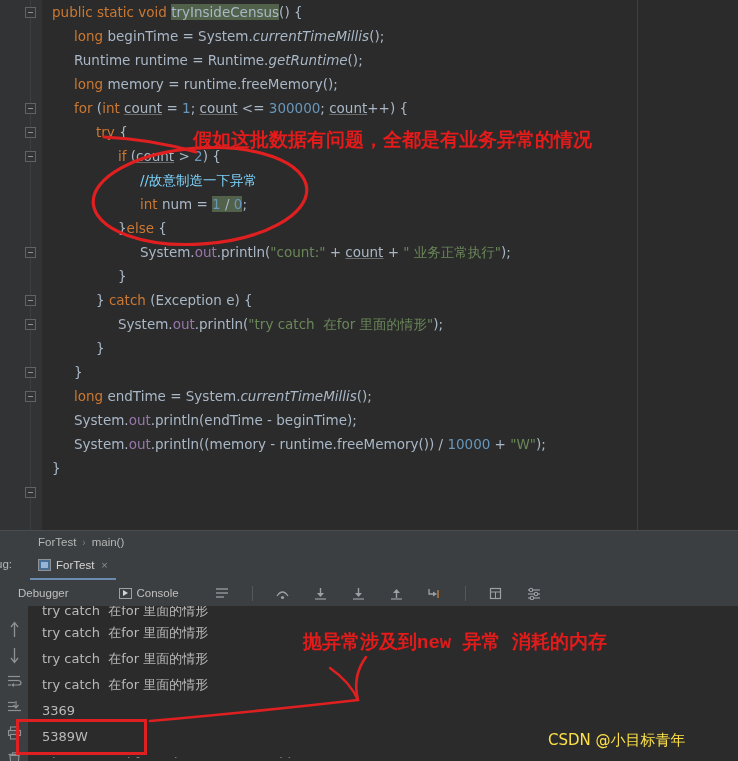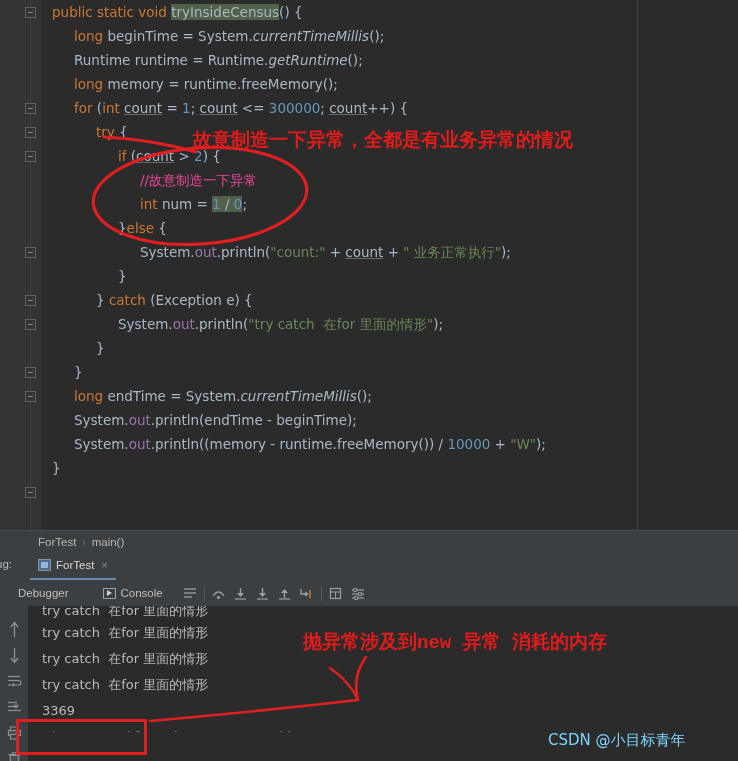--- a/index.html
+++ b/index.html
@@ -73,21 +73,21 @@
   .ln {
     height: 24px;
     line-height: 24px;
     padding-left: 10px;
   }
   
   .kw   { color: #cc7832; }
   .txt  { color: #a9b7c6; }
   .num  { color: #6897bb; }
   .str  { color: #6a8759; }
-  .cmt  { color: #ec4899; }
+  .cmt  { color: #7dd3fc; }
   .it   { font-style: italic; color: #a9b7c6; }
   .itp  { color: #9876aa; }
   .und  { text-decoration: underline; text-decoration-color: #6a6a6a; }
   .hl   { background: #51614a; color: #a9b7c6; }
   .hl2  { background: #51614a; }
 
   
   #breadcrumb {
     position: absolute;
     left: 0; top: 530px;
@@ -141,20 +141,21 @@
   }
 
   
   #debug-toolbar {
     position: absolute;
     left: 0; top: 580px;
     width: 738px; height: 26px;
     background: #3c3f41;
     display: flex;
     align-items: center;
+    gap: 16px;
   }
   .dtab {
     font-size: 11.5px;
     color: #bfbfbf;
     padding: 0 6px;
     display: flex;
     align-items: center;
     gap: 5px;
     height: 26px;
   }
@@ -245,21 +246,21 @@
     left: 0; top: 0;
     width: 738px; height: 761px;
     pointer-events: none;
   }
 
   
   #watermark {
     position: absolute;
     left: 548px; top: 731px;
     font-size: 15px;
-    color: #7dd3fc;
+    color: #fde047;
     font-family: "DejaVu Sans", "Liberation Sans", sans-serif;
     white-space: nowrap;
   }
 </style>
 </head>
 <body>
 
 <div id="editor">
   <div id="gutter">
     <div id="gutter-line"></div>
@@ -414,31 +415,32 @@
     </svg>
   </div>
 </div>
 
 <div id="console">
     <div class="cline clip-top">try catch  在for 里面的情形</div>
     <div class="cline">try catch  在for 里面的情形</div>
     <div class="cline">try catch  在for 里面的情形</div>
     <div class="cline">try catch  在for 里面的情形</div>
     <div class="cline">3369</div>
+    <div class="cline">5389W</div>
     <div class="cline" style="color: rgb(138, 138, 138); height: 8px; line-height: 26px; overflow: hidden;">Disconnected from the target VM, address: '127.0.0.1:50880'</div>
   </div>
 <div id="red-box" style="border-color: rgb(224, 32, 32);"></div>
 
 <svg class="overlay">
 
   <ellipse cx="200" cy="196" rx="107" ry="48" transform="rotate(-4 200 196)" fill="none" stroke="#e02020" stroke-width="3.2" stroke-linecap="round"></ellipse>
 
   <path d="M196 152 Q150 139 104 137" fill="none" stroke="#e02020" stroke-width="3" stroke-linecap="round"></path>
 
   <path d="M358 700 Q352 676 366 657" fill="none" stroke="#e02020" stroke-width="2.6" stroke-linecap="round"></path>
   <path d="M150 721 Q262 711 358 700" fill="none" stroke="#e02020" stroke-width="2.6" stroke-linecap="round"></path>
   <path d="M358 700 Q350 682 330 668" fill="none" stroke="#e02020" stroke-width="2.4" stroke-linecap="round"></path>
 </svg>
 
-<div class="anno-text" id="anno-top" style="color: rgb(227, 27, 27);">故意制造一下异常，全都是有业务异常的情况</div>
+<div class="anno-text" id="anno-top" style="color: rgb(227, 27, 27);">假如这批数据有问题，全都是有业务异常的情况</div>
 <div class="anno-text" id="anno-bottom" style="color: rgb(227, 27, 27); font-family: Liberation Mono, monospace;">抛异常涉及到new 异常 消耗的内存</div>
 
 <div id="watermark">CSDN @小目标青年</div>
 
 </body></html>

